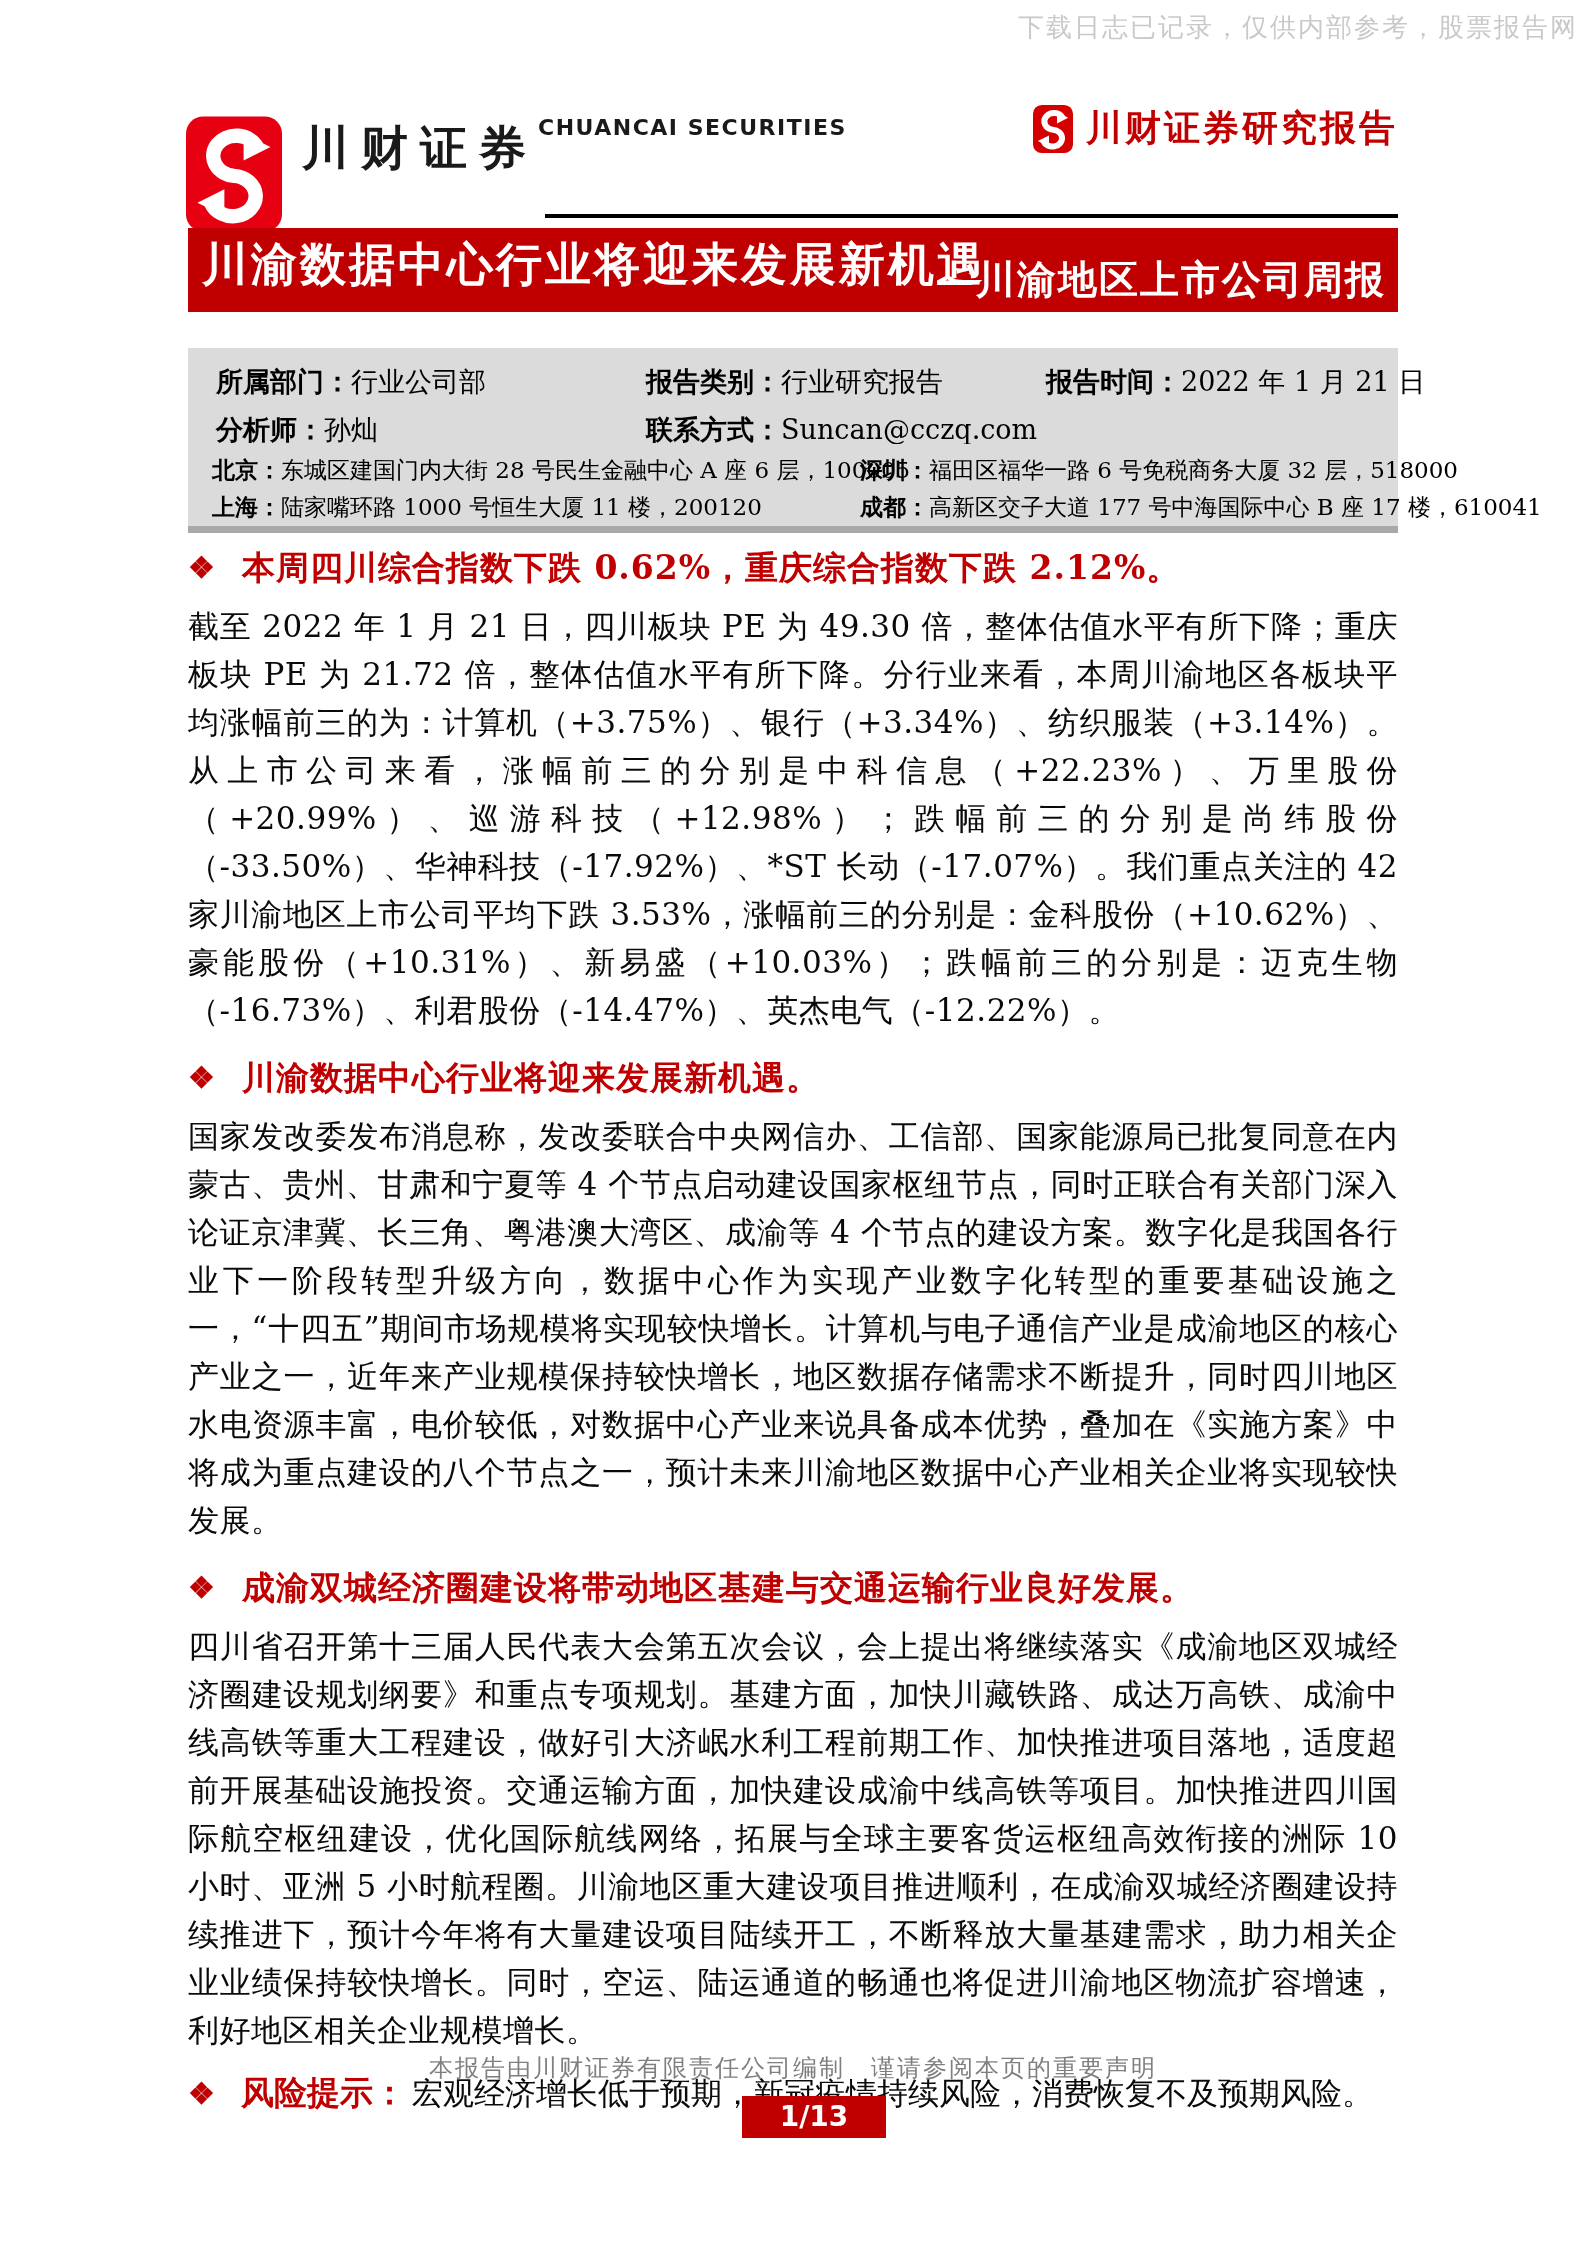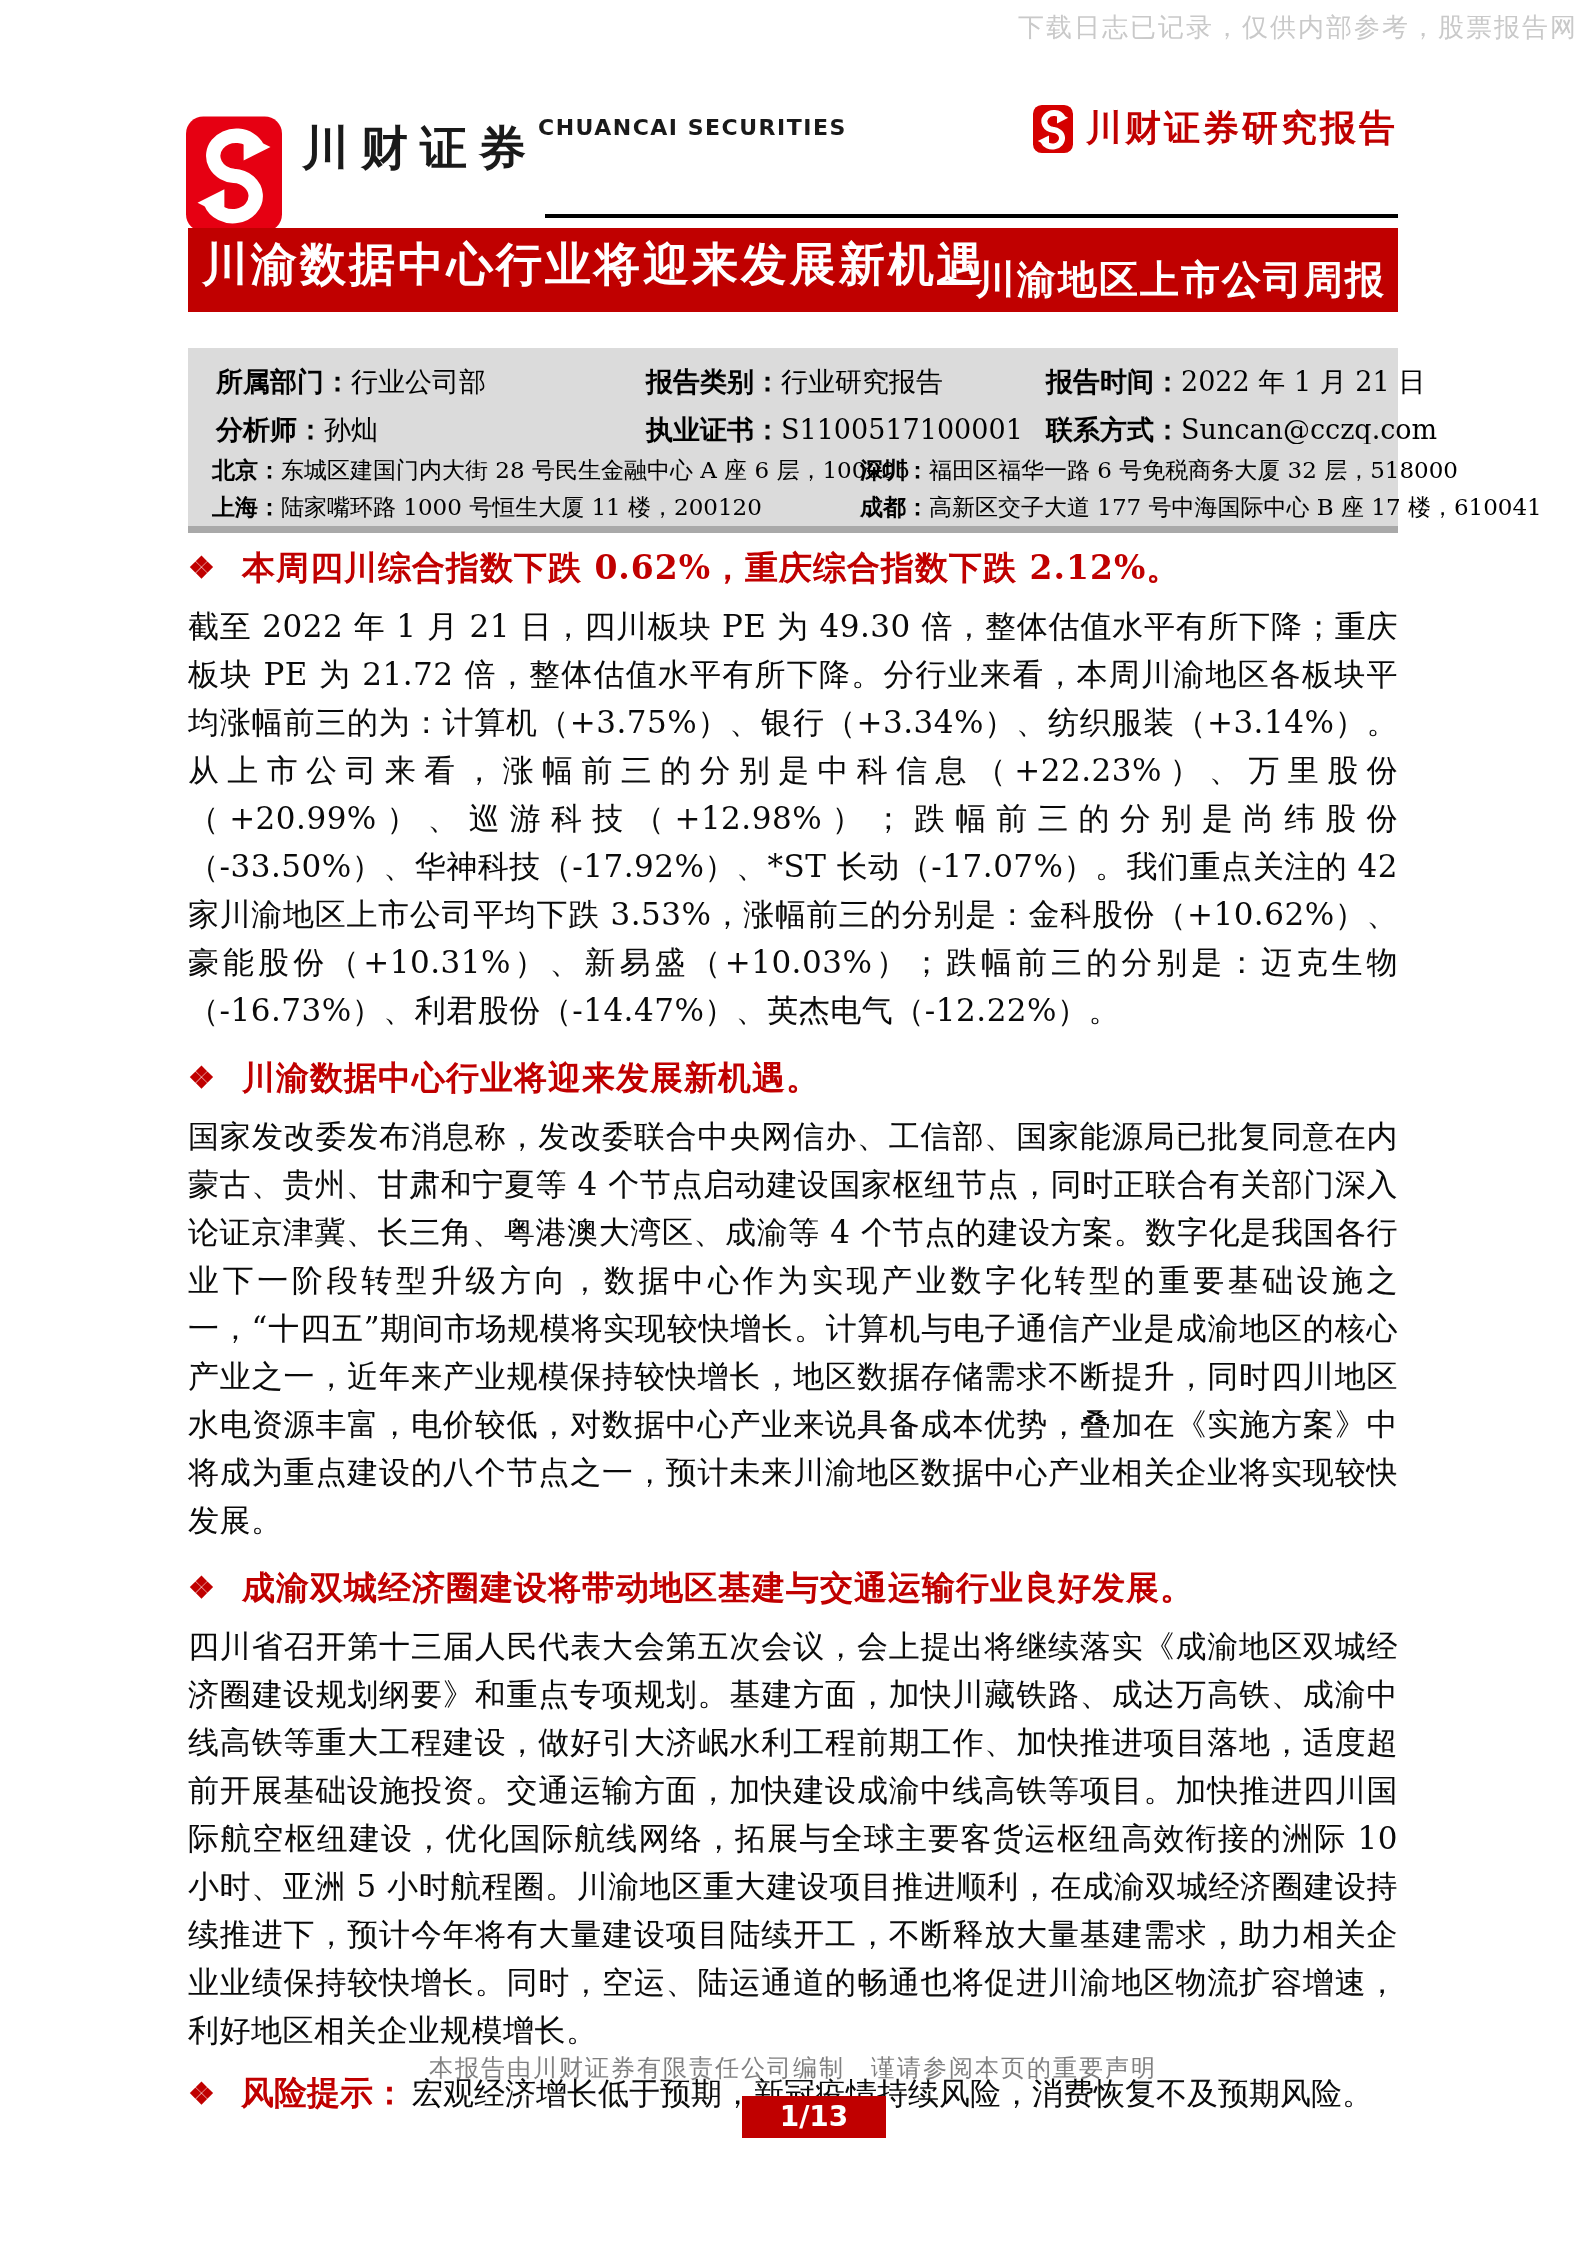--- a/index.html
+++ b/index.html
@@ -95,21 +95,20 @@
   </div>
 
   <div class="meta">
     <div class="meta-row">
       <div class="meta-cell"><b>所属部门：</b><span>行业公司部</span></div>
       <div class="meta-cell"><b>报告类别：</b><span>行业研究报告</span></div>
       <div class="meta-cell"><b>报告时间：</b><span>2022 年 1 月 21 日</span></div>
     </div>
     <div class="meta-row">
       <div class="meta-cell"><b>分析师：</b><span>孙灿</span></div>
-      <div class="meta-cell"><b>执业证书：</b><span>S1100517100001</span></div>
       <div class="meta-cell"><b>联系方式：</b><span>Suncan@cczq.com</span></div>
     </div>
   </div>
 
   <div class="addr">
     <div class="addr-row">
       <div class="addr-cell"><b>北京：</b><span>东城区建国门内大街 28 号民生金融中心 A 座 6 层，100005</span></div>
       <div class="addr-cell"><b>深圳：</b><span>福田区福华一路 6 号免税商务大厦 32 层，518000</span></div>
     </div>
     <div class="addr-row">

